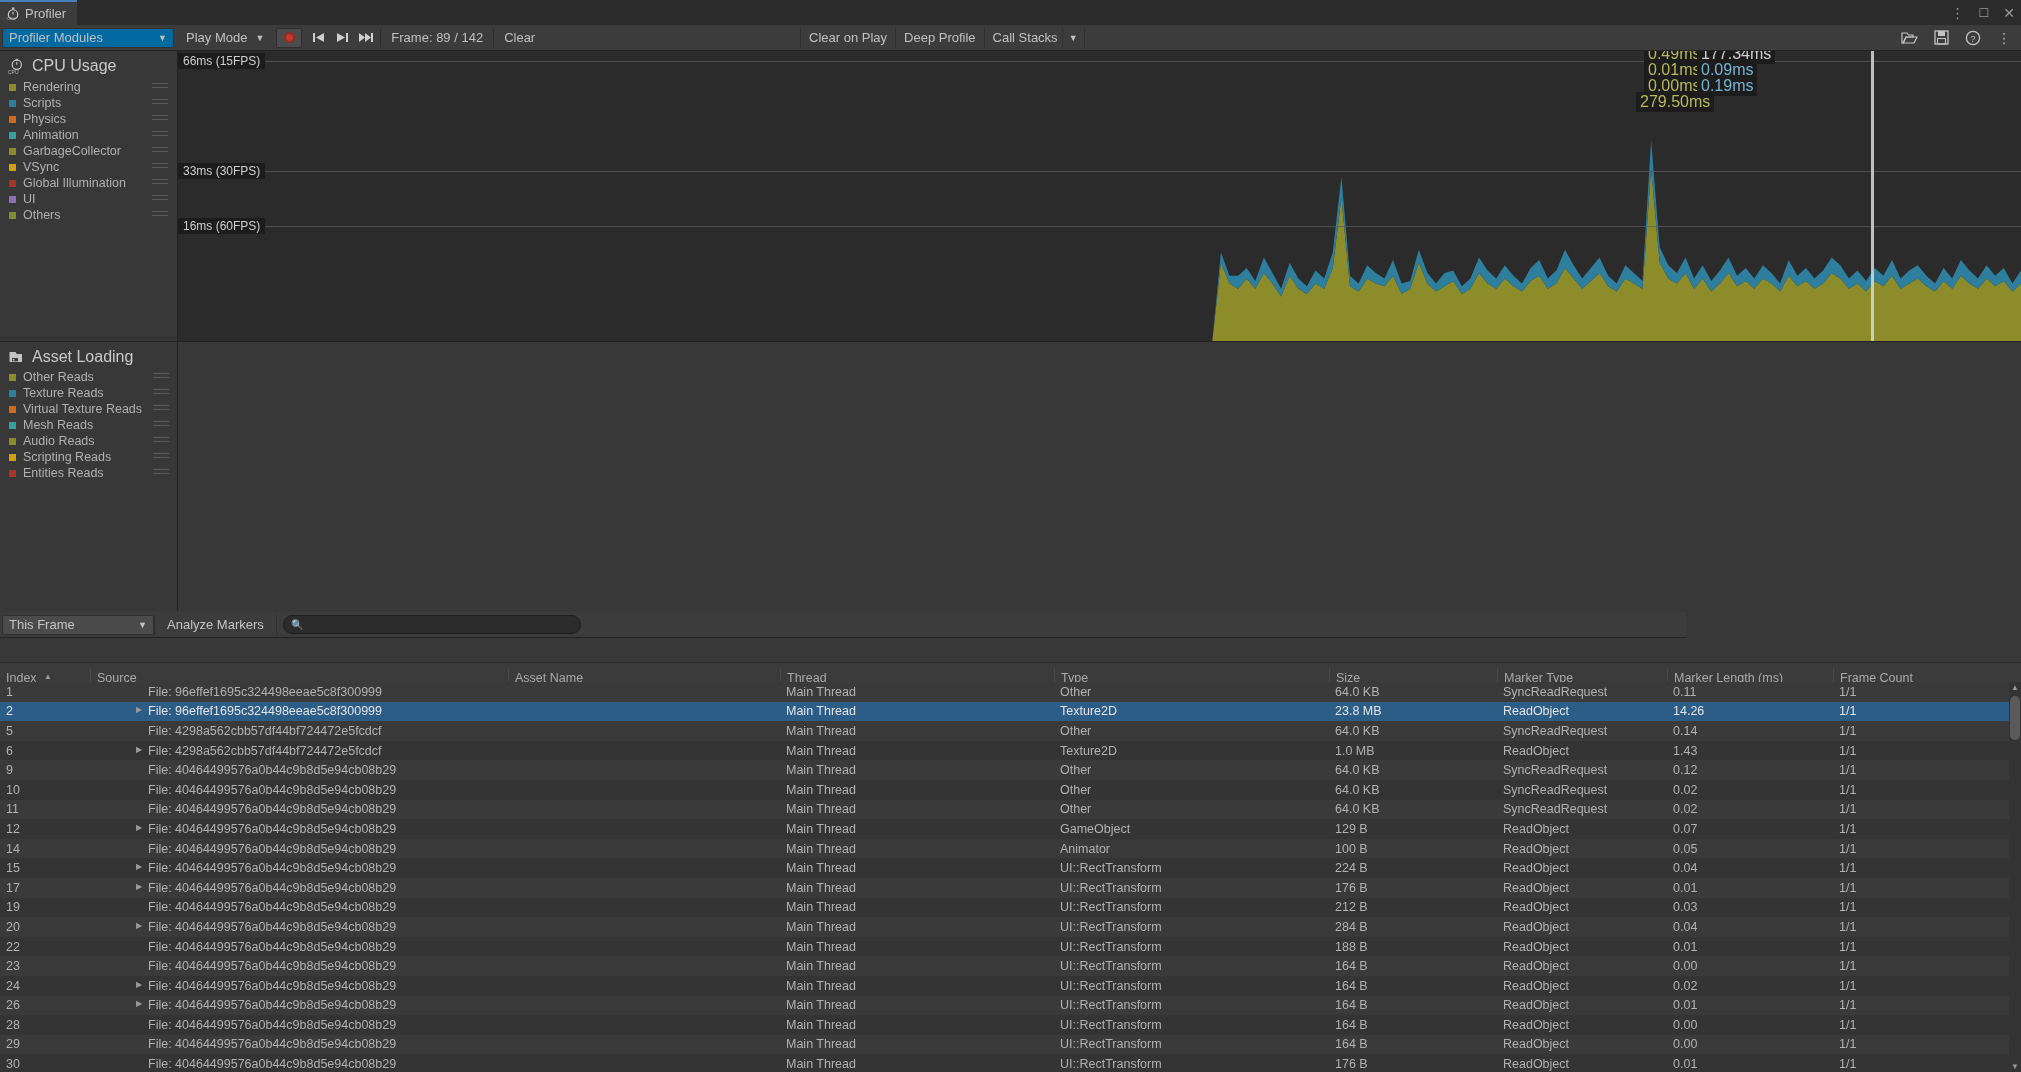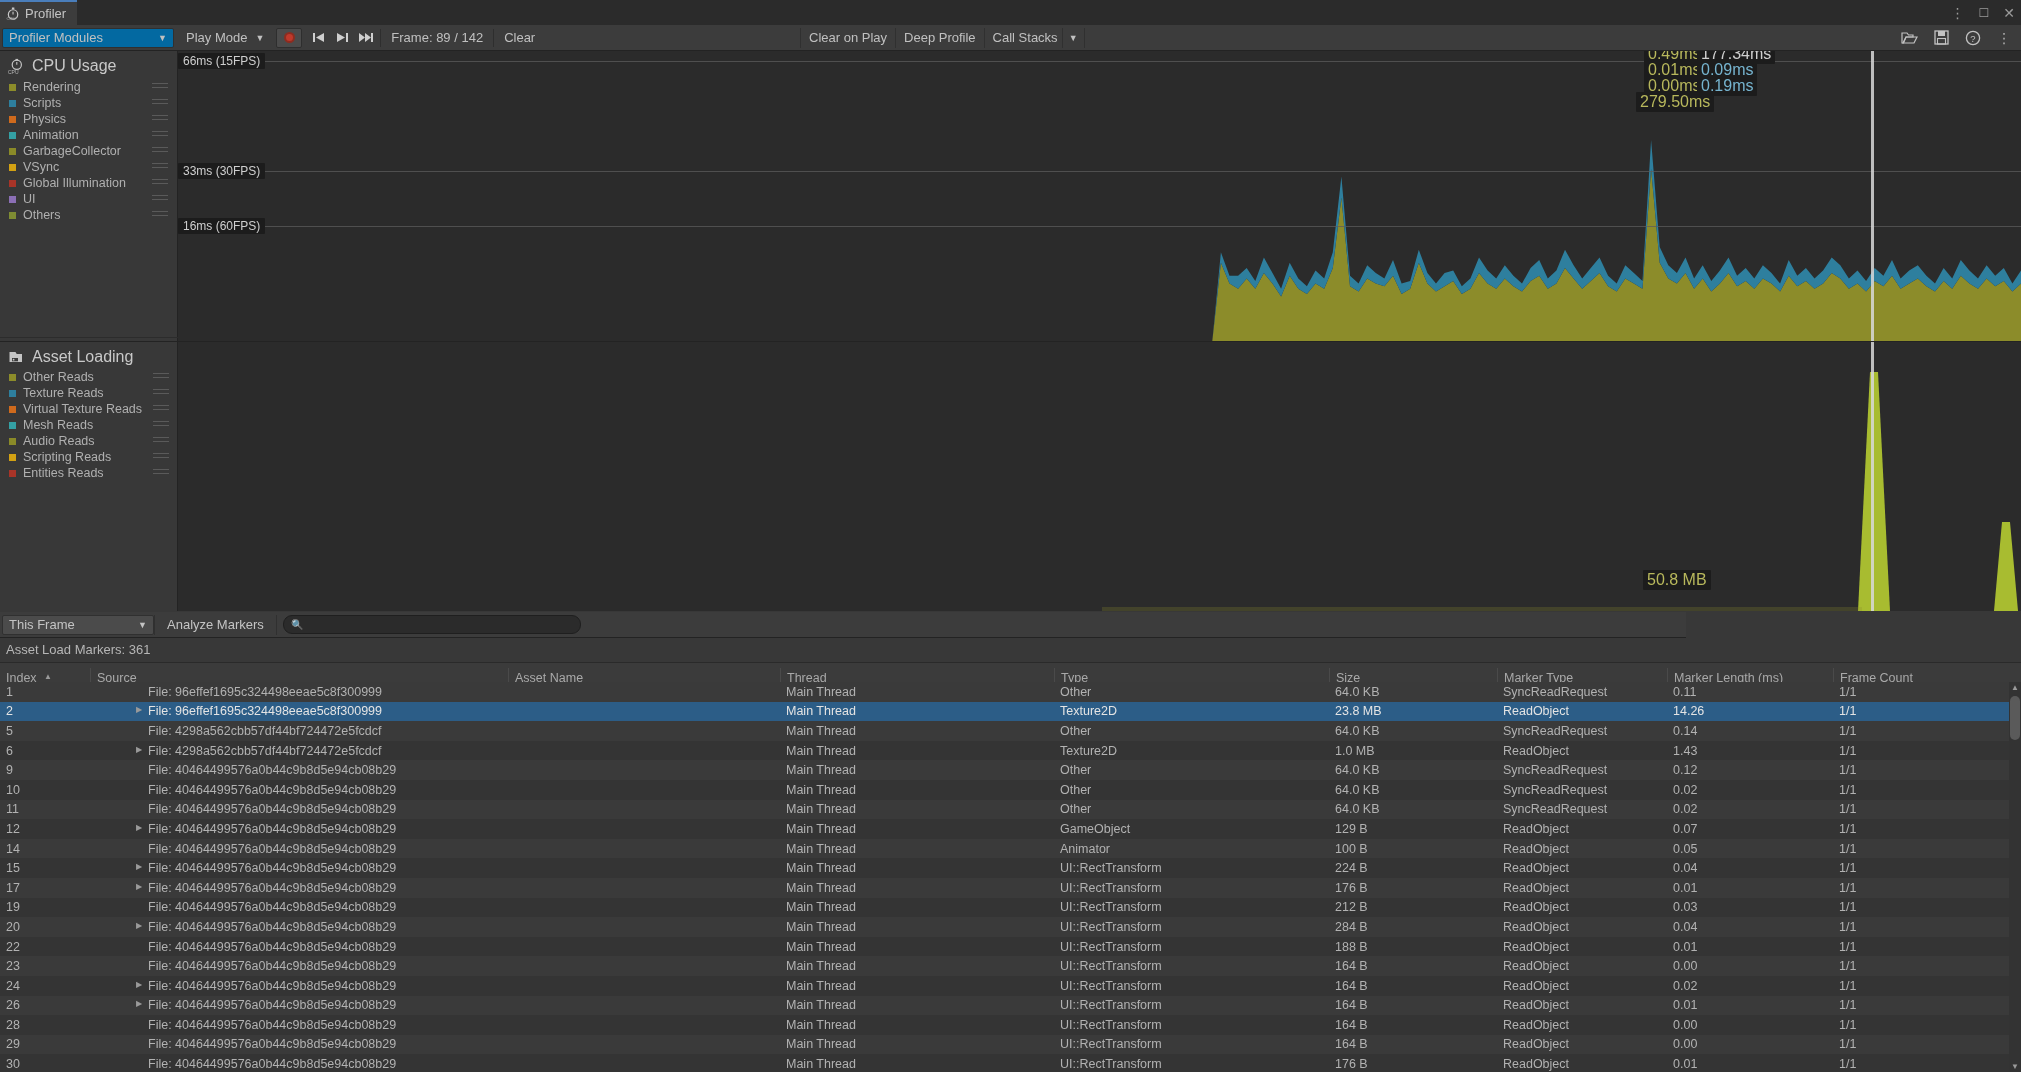--- a/index.html
+++ b/index.html
@@ -388,48 +388,33 @@
         <div class="tipbox" style="left: 1466px; top: 9px; color: rgb(184, 184, 92);">0.01ms</div>
         <div class="tipbox" style="left: 1519px; top: 9px; color: rgb(118, 180, 207);">0.09ms</div>
         <div class="tipbox" style="left: 1466px; top: 25px; color: rgb(184, 184, 92);">0.00ms</div>
         <div class="tipbox" style="left: 1519px; top: 25px; color: rgb(118, 180, 207);">0.19ms</div>
         <div class="tipbox" style="left: 1458px; top: 41px; color: rgb(184, 184, 92);">279.50ms</div>
       </div>
   </div>
 
   <div class="chart-split"></div>
 
-  <div class="chart-asset">
-    <svg width="1843" height="269" viewBox="0 0 1843 269" preserveAspectRatio="none" style="position:absolute;left:0;top:0;">
-      <rect x="0" y="0" width="1843" height="269" fill="#2b2b2b"></rect>
-      <polygon points="1680,269 1692,30 1700,30 1712,269" fill="#a8bc30"></polygon>
-      <polygon points="1816,269 1824,180 1832,180 1840,269" fill="#a8bc30"></polygon>
-      <rect x="924" y="265" width="760" height="4" fill="#8c8c2a" opacity="0.25"></rect>
-    </svg>
-    <div class="cursor-line" style="left:1693px;top:0;height:269px;"></div>
-    <div id="asset-tips">
-        <div class="tipbox" style="left: 1465px; top: 228px; color: rgb(184, 184, 92);">50.8 MB</div>
-      </div>
-  </div>
 
   <div class="midbar">
     <div class="sel-dd">
       <span>This Frame</span>
       <span class="arr" style="font-size:9px;">▼</span>
     </div>
     <div class="mid-btn">Analyze Markers</div>
     <div class="searchbox">
       <span class="mag">🔍</span>
       <input type="text" value="" placeholder="" style="">
     </div>
   </div>
 
-  <div class="count-bar">
-    <div class="count-lbl">Asset Load Markers: 361</div>
-  </div>
 
   <div class="tbl-head" id="tbl-head">
       <div class="th" style="width: 90px;">Index<span class="sort-caret">▲</span></div>
       <div class="th" style="width: 418px;">Source</div>
       <div class="th" style="width: 272px;">Asset Name</div>
       <div class="th" style="width: 274px;">Thread</div>
       <div class="th" style="width: 275px;">Type</div>
       <div class="th" style="width: 168px;">Size</div>
       <div class="th" style="width: 170px;">Marker Type</div>
       <div class="th" style="width: 166px;">Marker Length (ms)</div>

